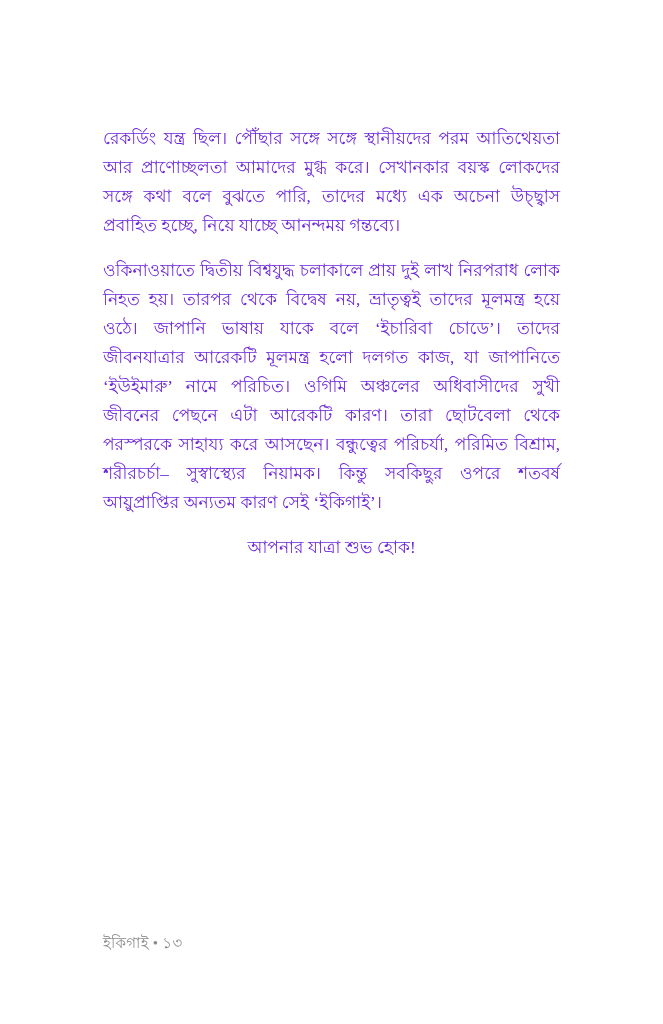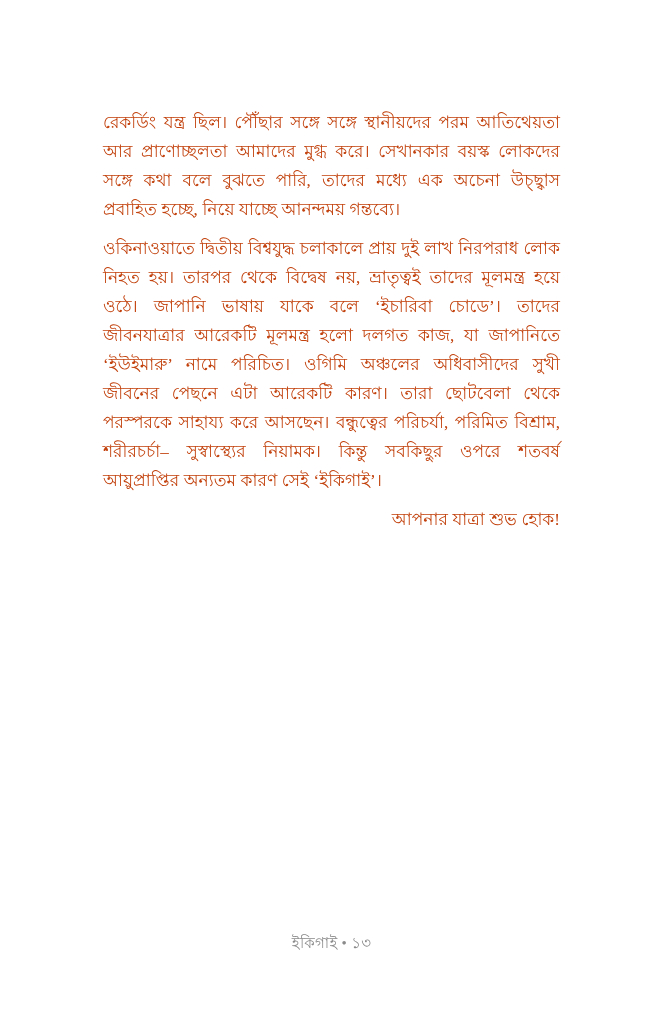--- a/index.html
+++ b/index.html
@@ -20,44 +20,44 @@
     overflow: hidden;
     margin: 0 auto;
   }
   .text-column {
     position: absolute;
     left: 103px;
     top: 108px;
     width: 457px;
   }
   .para {
-    margin: 0 0 10px 0;
+    margin: 16px 0 10px 0;
     padding: 0;
     font-size: 17.1px;
     line-height: 29px;
-    color: #c2410c;
+    color: #6d28d9;
     text-align: justify;
     text-justify: inter-word;
     word-spacing: 0.02em;
     letter-spacing: 0;
     font-family: "Liberation Serif", "DejaVu Serif", serif;
   }
   .para:last-child {
     margin-bottom: 0;
   }
   
   .para.no-justify {
-    text-align: right;
+    text-align: center;
   }
   .footer {
     position: absolute;
     left: 103px;
     top: 932px;
     width: 457px;
-    text-align: center;
+    text-align: left;
     font-size: 15px;
     line-height: 22px;
     color: #8a8a8a;
     font-family: "Liberation Serif", "DejaVu Serif", serif;
     letter-spacing: 0.02em;
   }
   .footer .sep {
     display: inline-block;
     padding: 0 4px;
     color: #8a8a8a;

